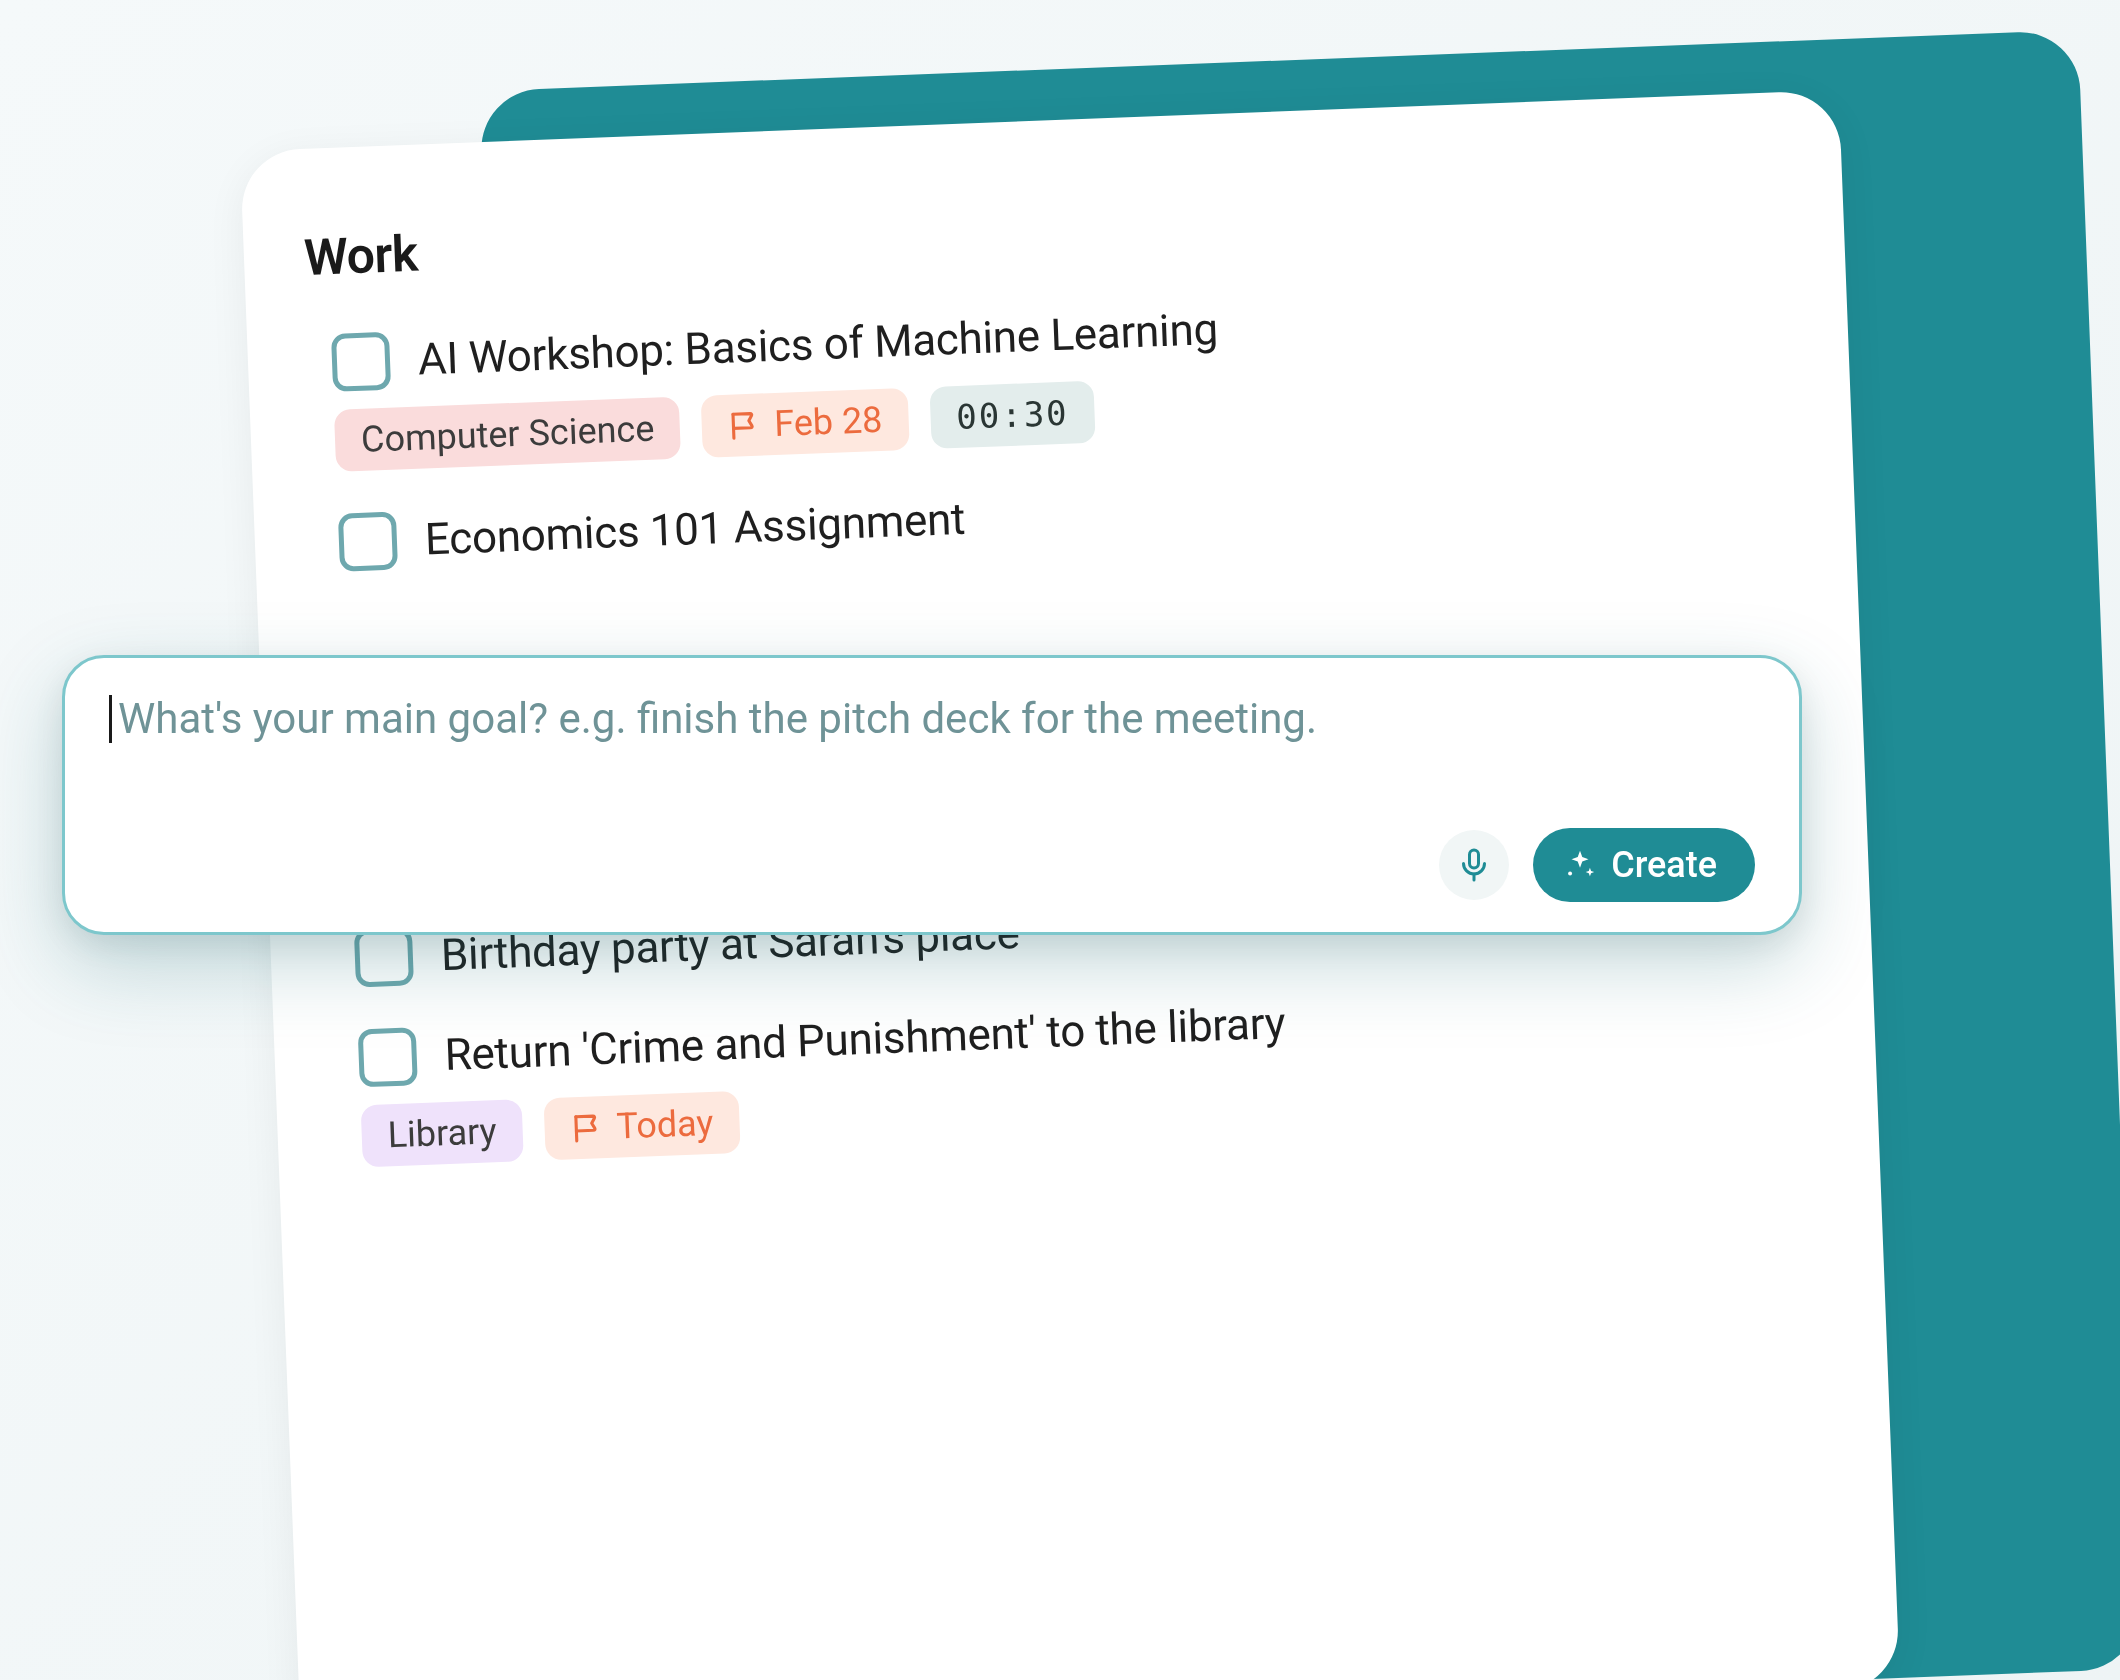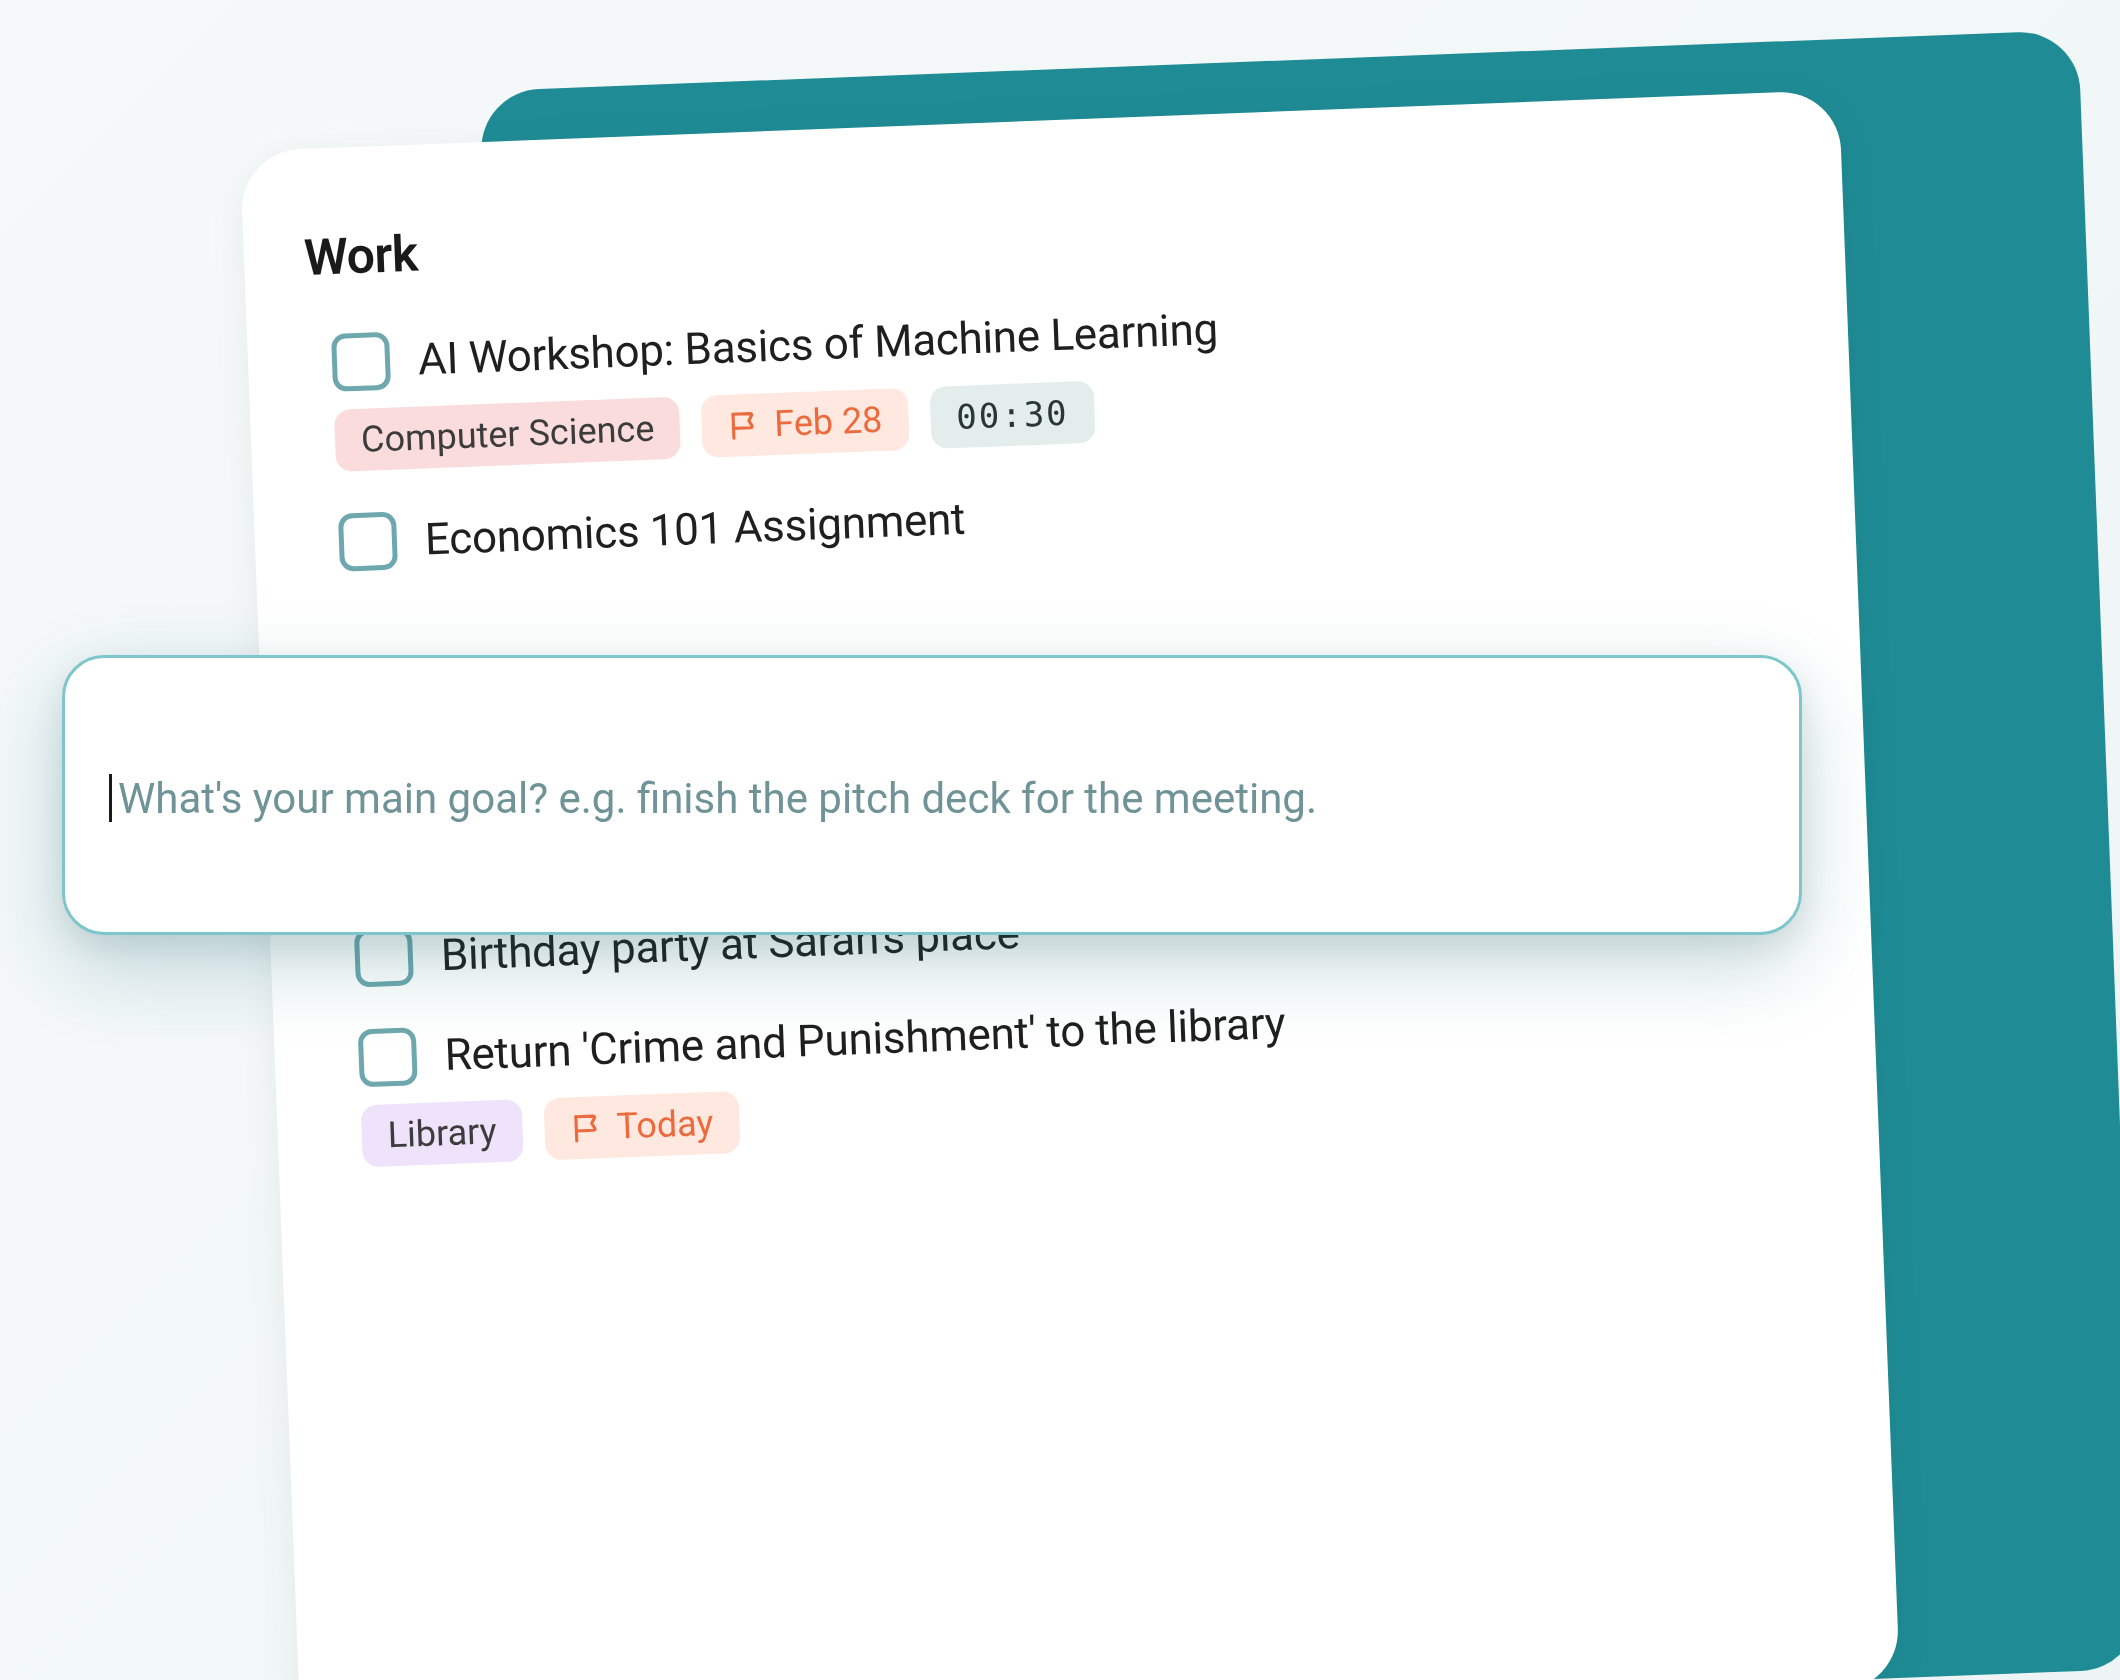--- a/index.html
+++ b/index.html
@@ -107,21 +107,21 @@
     left: 62px;
     top: 655px;
     width: 1740px;
     height: 280px;
     background: #ffffff;
     border: 3px solid #7dc7cc;
     border-radius: 42px;
     box-shadow: 0 30px 80px rgba(30, 110, 120, 0.25), 0 10px 30px rgba(0,0,0,0.08);
     padding: 36px 44px 30px 44px;
     display: flex;
-    flex-direction: row;
+    flex-direction: column;
     justify-content: space-between;
   }
 
   .input-field {
     position: relative;
     font-size: 42px;
     color: #6f9397;
     display: flex;
     align-items: center;
   }
@@ -235,13 +235,30 @@
     </div>
   </div>
 
 </div>
 
 <div class="input-bar">
   <div class="input-field">
     <span class="cursor"></span>
     <span class="placeholder">What's your main goal? e.g. finish the pitch deck for the meeting.</span>
   </div>
+  <div class="input-actions">
+    <div class="mic-btn">
+      <svg class="mic-svg" viewBox="0 0 24 24" fill="none" stroke="#1f8c95" stroke-width="2" stroke-linecap="round" stroke-linejoin="round">
+        <rect x="9" y="2" width="6" height="12" rx="3"></rect>
+        <path d="M5 11a7 7 0 0 0 14 0"></path>
+        <line x1="12" y1="18" x2="12" y2="22"></line>
+      </svg>
+    </div>
+    <div class="create-btn">
+      <svg class="sparkle-svg" viewBox="0 0 24 24" fill="#ffffff">
+        <path d="M12 2l1.6 4.4L18 8l-4.4 1.6L12 14l-1.6-4.4L6 8l4.4-1.6L12 2z"></path>
+        <path d="M19 14l.8 2.2L22 17l-2.2.8L19 20l-.8-2.2L16 17l2.2-.8L19 14z"></path>
+        <circle cx="5" cy="18" r="1.4"></circle>
+      </svg>
+      <span>Create</span>
+    </div>
+  </div>
 </div>
 
 </body></html>

